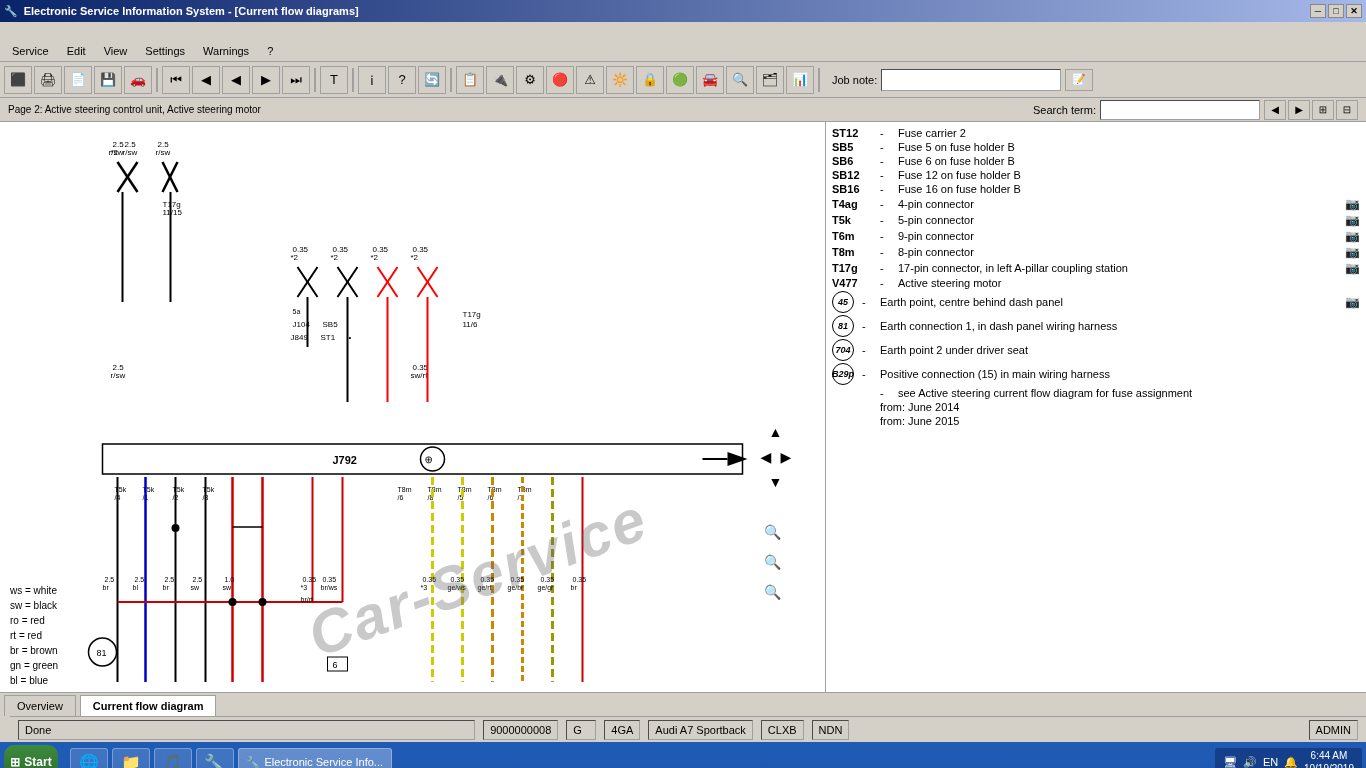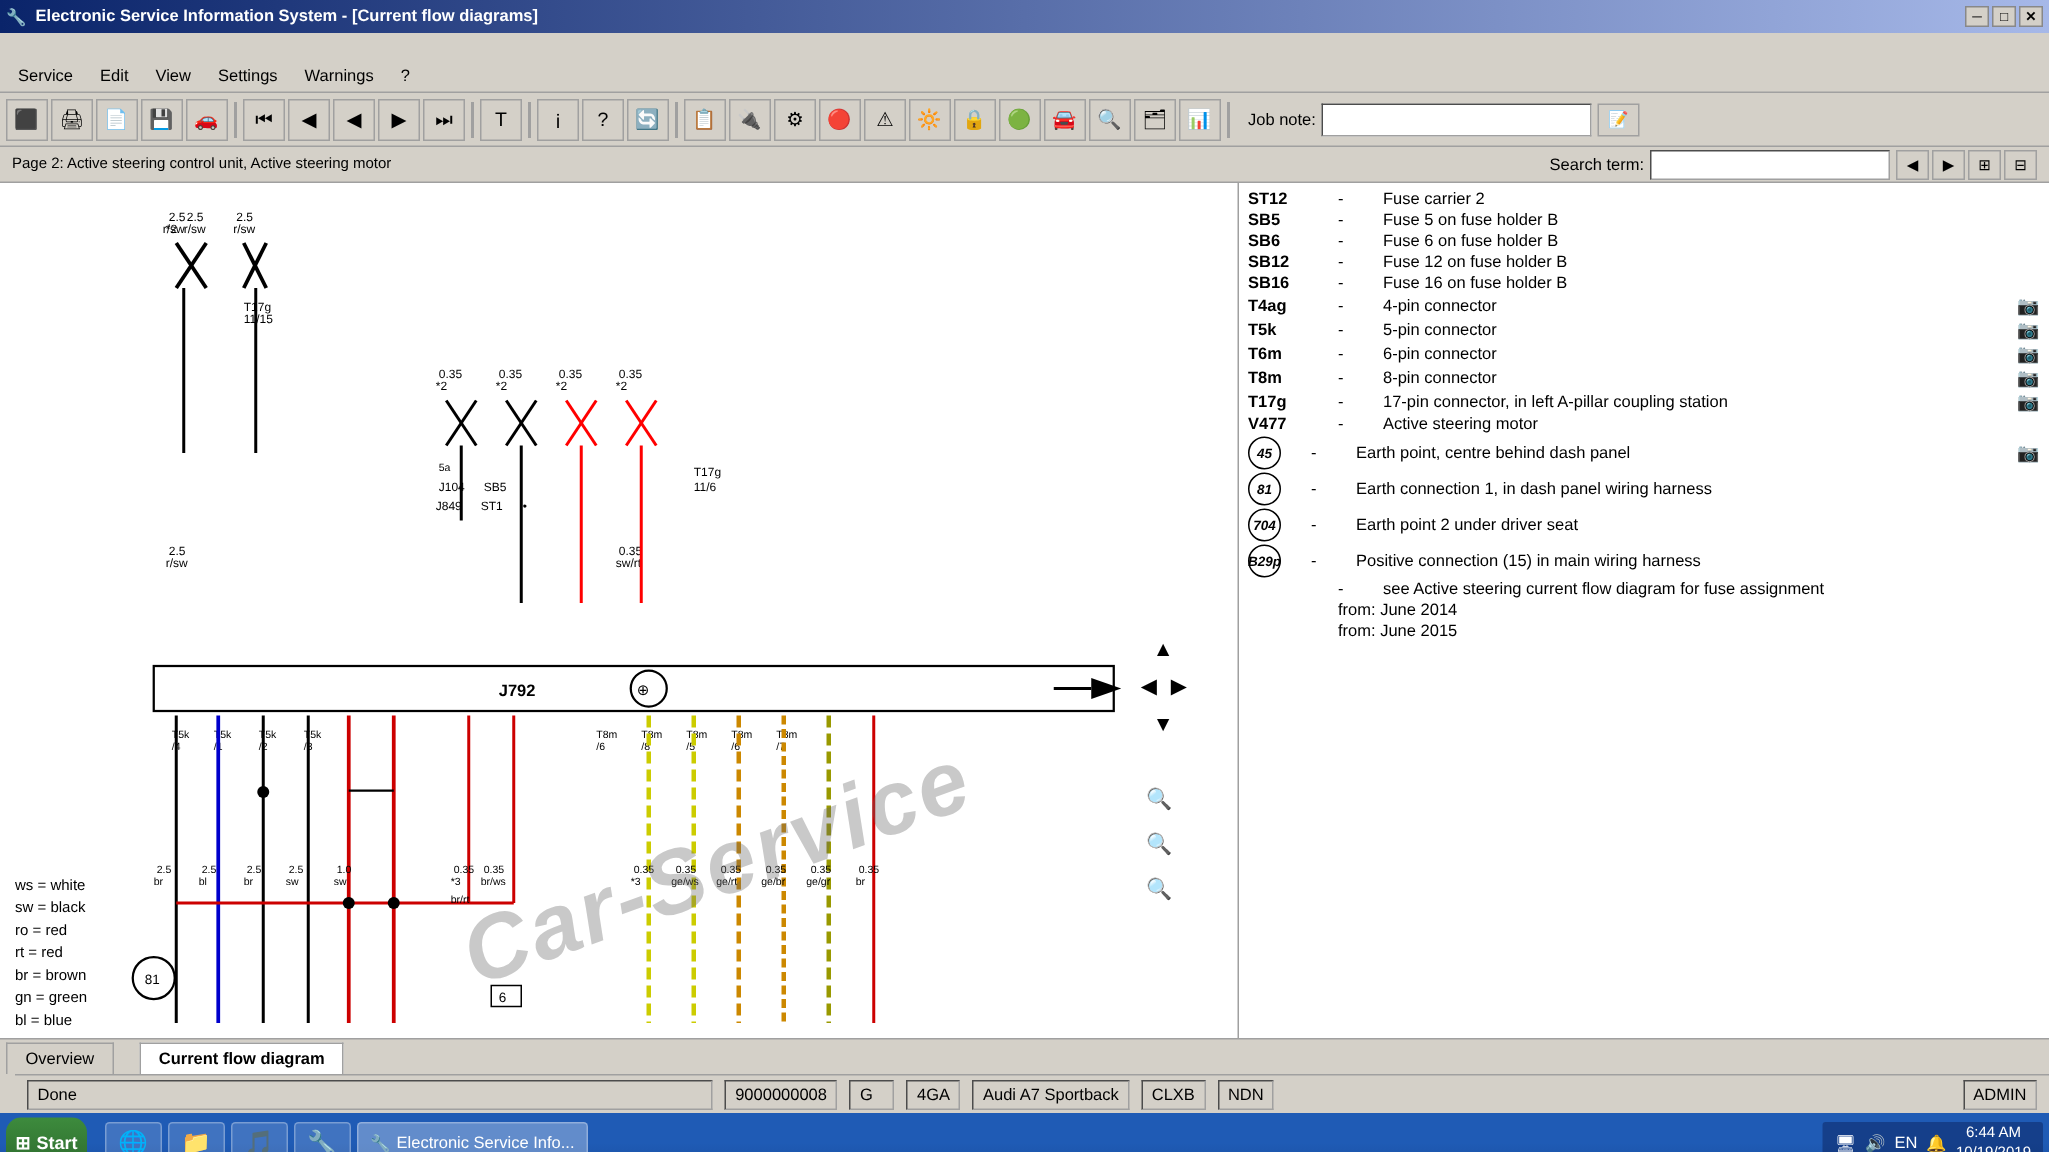--- a/index.html
+++ b/index.html
@@ -102,21 +102,21 @@
     
     #right-panel {
       width: 540px;
       background: white;
       overflow-y: auto;
       font-size: 11px;
       padding: 4px;
       position: relative;
     }
     .component-list { width: 100%; }
-    .component-row { display: flex; align-items: center; gap: 20px; padding: 1px 2px; }
+    .component-row { display: flex; align-items: center; gap: 8px; padding: 1px 2px; }
     .component-code { font-weight: bold; min-width: 40px; }
     .component-dash { min-width: 10px; }
     .component-desc { flex: 1; }
     .camera-icon { font-size: 12px; cursor: pointer; }
     .circle-label {
       width: 22px; height: 22px; border-radius: 50%; border: 1px solid black;
       display: inline-flex; align-items: center; justify-content: center;
       font-size: 9px; font-weight: bold; background: white; font-style: italic;
     }
 
@@ -131,21 +131,21 @@
     }
 
     
     #tab-bar {
       background: #d4d0c8;
       height: 24px;
       display: flex;
       align-items: flex-end;
       border-top: 1px solid #a0a0a0;
       padding: 0 4px;
-      gap: 17px;
+      gap: 4px;
     }
     .tab {
       height: 21px;
       padding: 0 12px;
       background: #d4d0c8;
       border: 1px solid #a0a0a0;
       border-bottom: none;
       cursor: pointer;
       font-size: 11px;
       display: flex;
@@ -563,21 +563,21 @@
         </div>
         <div class="component-row">
           <span class="component-code">T5k</span>
           <span class="component-dash">-</span>
           <span class="component-desc">5-pin connector</span>
           <span class="camera-icon">📷</span>
         </div>
         <div class="component-row">
           <span class="component-code">T6m</span>
           <span class="component-dash">-</span>
-          <span class="component-desc">6-pin connector</span>
+          <span class="component-desc">9-pin connector</span>
           <span class="camera-icon">📷</span>
         </div>
         <div class="component-row">
           <span class="component-code">T8m</span>
           <span class="component-dash">-</span>
           <span class="component-desc">8-pin connector</span>
           <span class="camera-icon">📷</span>
         </div>
         <div class="component-row">
           <span class="component-code">T17g</span>

